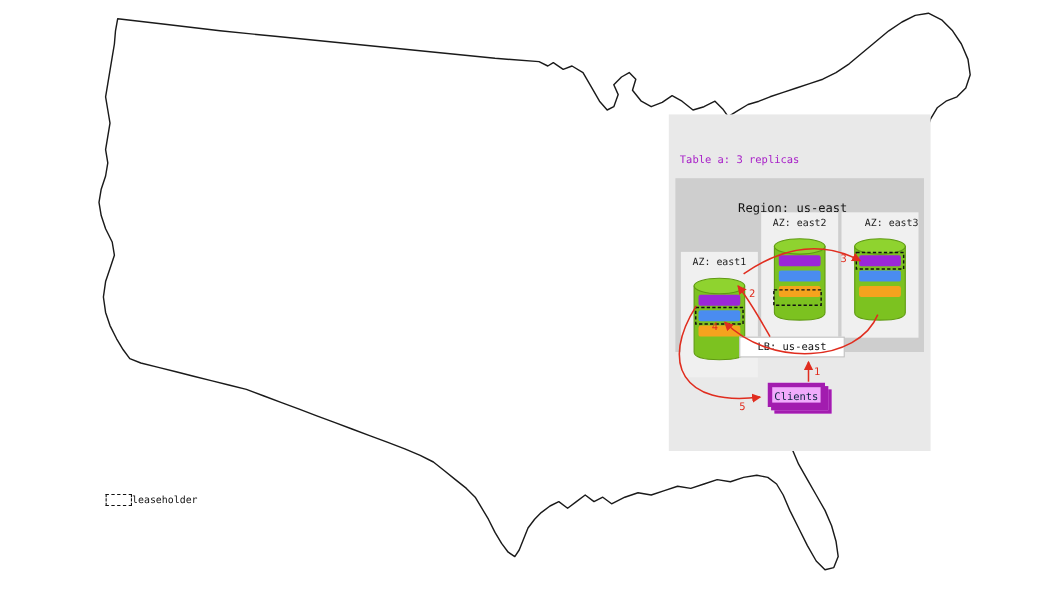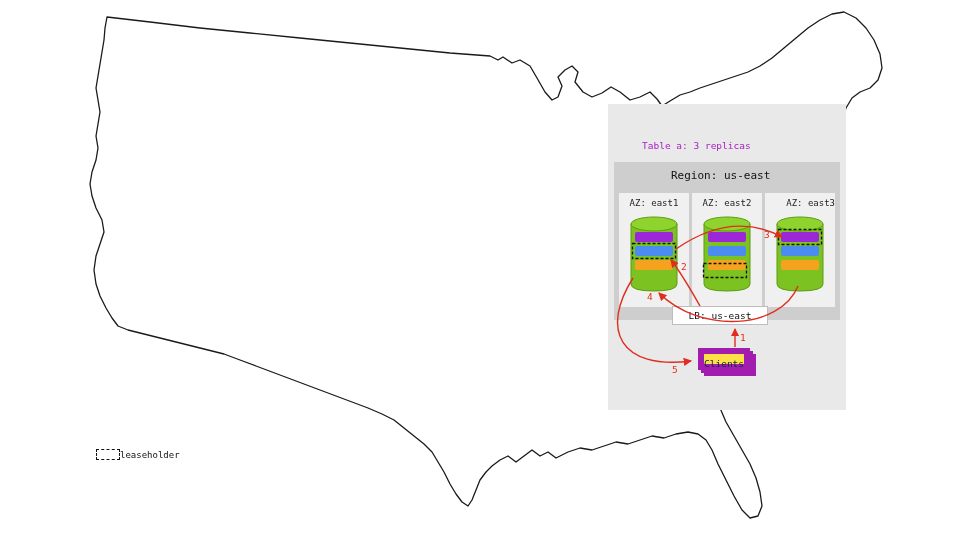--- a/index.html
+++ b/index.html
@@ -4,37 +4,37 @@
 <style>
   * { box-sizing: border-box; margin: 0; padding: 0; }
   html,body { background:#fff; }
   body { font-family: "DejaVu Sans Mono", monospace; }
   .stage { position:relative; width:960px; height:540px; background:#fff; overflow:hidden; }
   .map-svg { position:absolute; left:0; top:0; }
 
   .panel { position:absolute; left:608px; top:104px; width:238px; height:306px; background:#e9e9e9; }
 
   .legend { position:absolute; left:10px; top:9px; font-size:9.5px; line-height:13px; white-space:pre; }
-  .legend-0 { color:#a820c8;margin-left:24px; }
+  .legend-0 { color:#a820c8; }
   .legend-1 { color:#4a86e8; }
   .legend-2 { color:#f0a028; }
 
   .region { position:absolute; left:6px; top:58px; width:226px; height:158px; background:#cecece; }
-  .region-title { position:absolute; left:9px; top:7px; font-size:11px; color:#111;padding-left:48px; }
+  .region-title { position:absolute; left:9px; top:21px; font-size:11px; color:#111;padding-left:48px; }
 
   .az { position:absolute; top:31px; width:70px; height:114px; background:#f0f0f0; text-align:center; }
-  .az1 { left:5px; } .az2 { left:78px; } .az3 { left:151px;text-align:right; }
+  .az1 { left:5px;margin-top:36px; } .az2 { left:78px; } .az3 { left:151px;text-align:right; }
   .az-label { display:block; font-size:9px; color:#222; padding-top:5px; }
   .cyl { display:block; margin:2px auto 0 auto; }
 
   .lb { position:absolute; left:64px; top:202px; width:96px; height:19px; background:#ffffff;
         border:1px solid #bdbdbd; font-size:9.5px; line-height:17px; text-align:center; color:#111; }
 
   .clients { position:absolute; left:90px; top:244px; width:66px; height:30px; }
-  .client-sheet { position:absolute; width:52px; height:22px; background:#fde047; border:6px solid #a21caf; }
+  .client-sheet { position:absolute; width:52px; height:22px; background:#f0abfc; border:4px solid #a21caf; }
   .sheet-back  { left:6px; top:6px; }
   .sheet-mid   { left:3px; top:3px; }
   .sheet-front { left:0;  top:0; font-size:9.5px; line-height:20px; text-align:center; color:#0a2540; }
 
   .sql-box { position:absolute; left:728px; top:407px; width:118px; height:46px; background:#ededed;
              font-size:9.5px; line-height:14px; color:#111; padding:8px 0 0 8px; white-space:pre; }
 
   .lh-legend { position:absolute; left:96px; top:449px; display:flex; align-items:center; }
   .lh-swatch { width:24px; height:11px; border:1.5px dashed #111; background:transparent; }
   .lh-label  { font-size:9px; color:#111; margin-left:0; }

